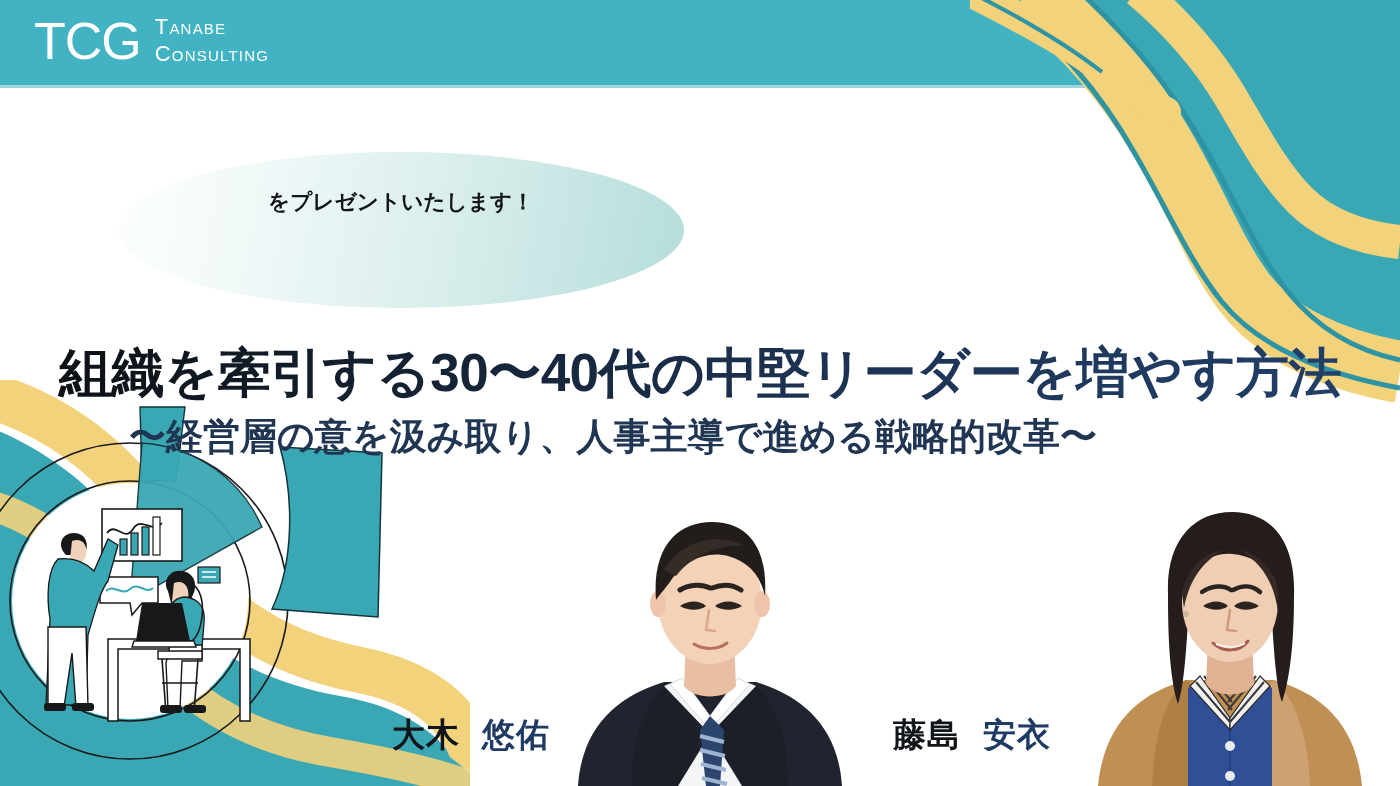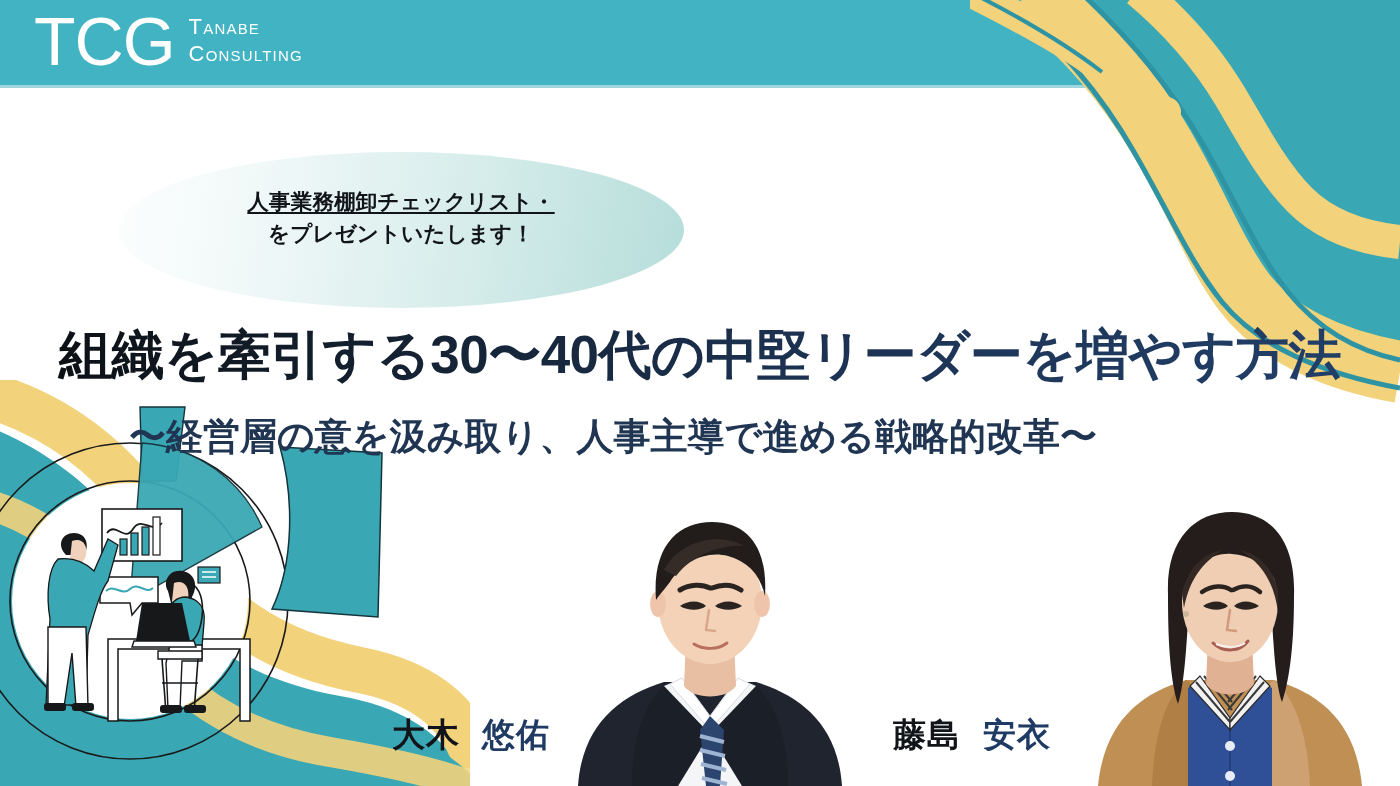--- a/index.html
+++ b/index.html
@@ -40,21 +40,21 @@
   .logo {
     position: absolute;
     left: 34px; top: 14px;
     display: flex;
     align-items: center;
     z-index: 6;
     user-select: none;
   }
   .logo-tcg {
     font-family: "Liberation Sans", sans-serif;
-    font-size: 68px;
+    font-size: 52px;
     font-weight: 400;
     letter-spacing: -1px;
     color: #ffffff;
     line-height: 54px;
     padding-right: 14px;
   }
   .logo-words {
     display: flex;
     flex-direction: column;
     color: #ffffff;
@@ -121,21 +121,21 @@
   .oval-text .ul {
     text-decoration: underline;
     text-underline-offset: 3px;
     text-decoration-thickness: 2px;
   }
   .oval-text div { white-space: nowrap; }
 
   
   .title-main {
     position: absolute;
-    left: 0; top: 322px;
+    left: 0; top: 340px;
     width: 1400px;
     text-align: center;
     z-index: 5;
     font-size: 53px;
     font-weight: bold;
     letter-spacing: -0.5px;
     line-height: 66px;
     white-space: nowrap;
     background: linear-gradient(90deg, #0c0e11 0%, #13202f 26%, #1c3150 56%, #22406a 100%);
     -webkit-background-clip: text;
@@ -260,21 +260,20 @@
   <div class="logo">
     <div class="logo-tcg">TCG</div>
     <div class="logo-words">
       <div class="logo-line"><span>T</span><span class="small">ANABE</span></div>
       <div class="logo-line"><span>C</span><span class="small">ONSULTING</span></div>
     </div>
   </div>
 
   <div class="oval"></div>
   <div class="oval-text">
-    <div class="ul">人事業務棚卸チェックリスト・</div>
     <div>をプレゼントいたします！</div>
   </div>
 
   <div class="title-main">組織を牽引する30〜40代の中堅リーダーを増やす方法</div>
   <div class="title-sub">〜経営層の意を汲み取り、人事主導で進める戦略的改革〜</div>
 
   <div class="photo photo-left">
     <svg viewBox="0 0 300 296" width="300" height="296">
       <rect x="0" y="0" width="300" height="296" fill="#ffffff"></rect>
 

